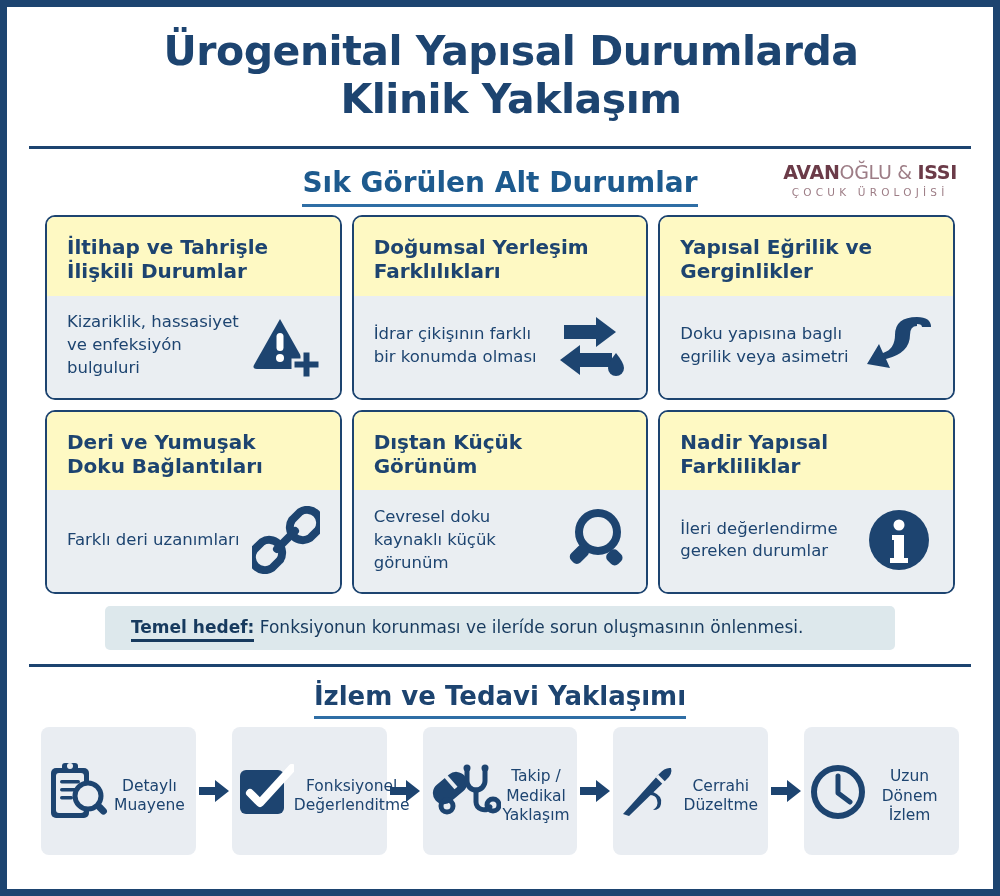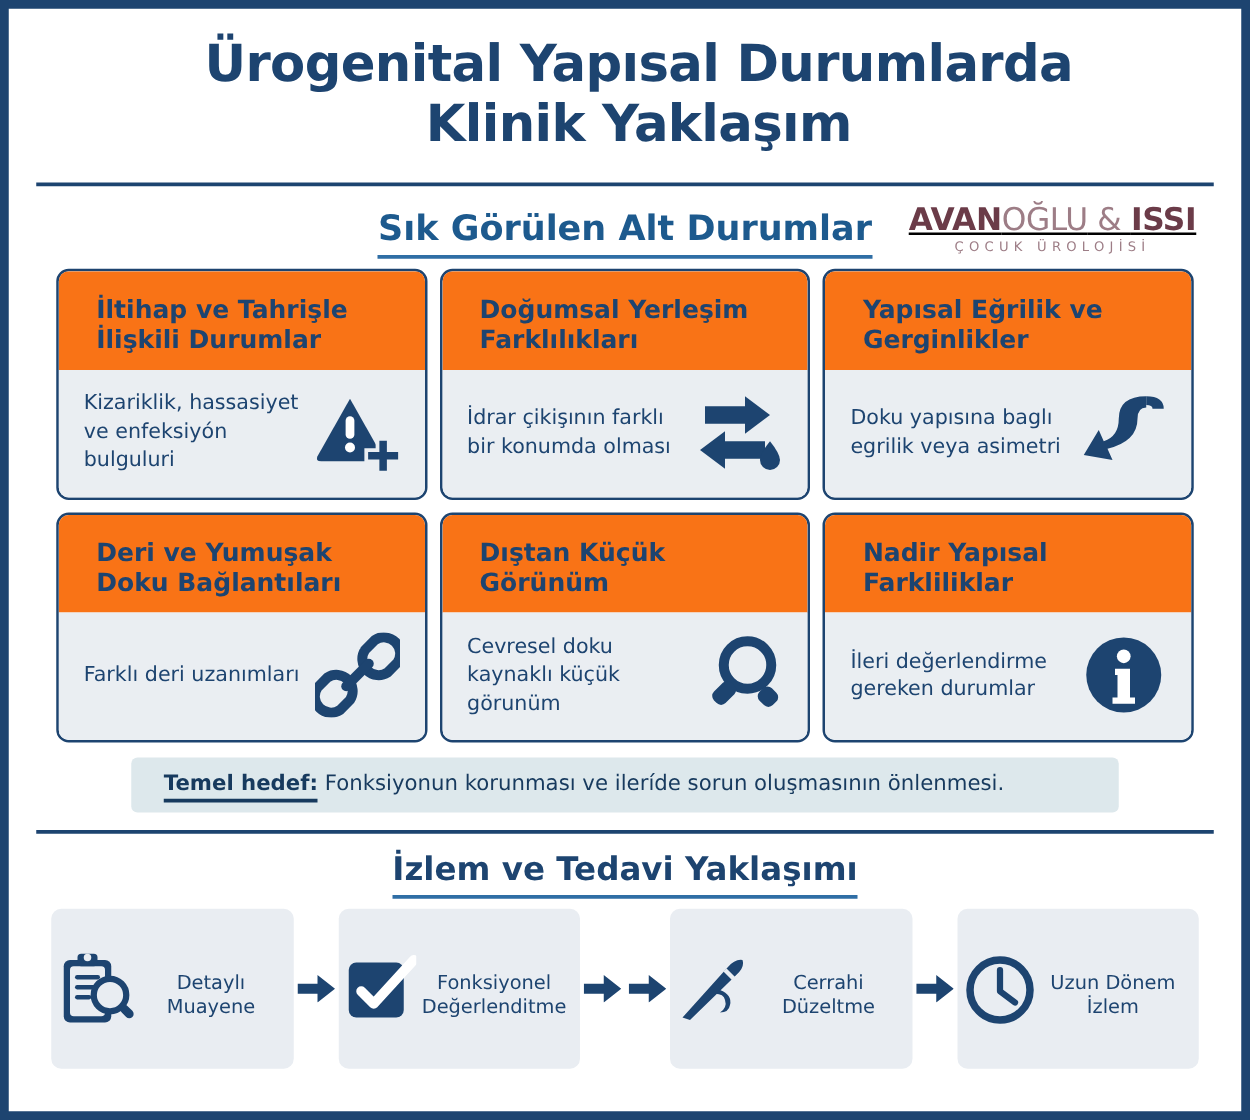--- a/index.html
+++ b/index.html
@@ -63,25 +63,24 @@
 
   
   .logo {
     position: absolute;
     right: 36px;
     top: 6px;
     text-align: center;
     line-height: 1;
   }
   .logo-main {
-    font-size: 25px;
+    font-size: 19px;
     font-weight: 700;
     letter-spacing: -0.3px;
     white-space: nowrap;
-    text-decoration: underline;
   }
   .logo-main .dark { color: #6b3b48; }
   .logo-main .light { color: #9d7d86; font-weight: 400; }
   .logo-sub {
     margin-top: 5px;
     font-size: 10.5px;
     letter-spacing: 4.2px;
     color: #9d7d86;
     white-space: nowrap;
   }
@@ -95,22 +94,22 @@
   }
   .card {
     border: 2px solid #1d4470;
     border-radius: 10px;
     background: #ffffff;
     overflow: hidden;
     display: flex;
     flex-direction: column;
   }
   .card-head {
-    background: #f97316;
-    padding: 18px 20px 12px 30px;
+    background: #fef9c3;
+    padding: 18px 20px 12px 20px;
     min-height: 76px;
   }
   .card-title {
     font-size: 20px;
     font-weight: 700;
     color: #1d4470;
     line-height: 1.22;
   }
   .card-body {
     flex: 1;
@@ -383,20 +382,37 @@
       </div>
       <div class="step-label">Fonksiyonel Değerlenditme</div>
     </div>
 
     <div class="flow-arrow">
       <svg width="30" height="22" viewBox="0 0 30 22">
           <path d="M0 7 h16 v-7 l14 11 l-14 11 v-7 h-16 Z" fill="#1d4470"></path>
         </svg>
     </div>
 
+    <div class="step">
+      <div class="step-icon">
+        <svg width="72" height="58" viewBox="0 0 72 58">
+          <rect x="2" y="14" width="38" height="22" rx="11" transform="rotate(-40 21 25)" fill="#1d4470"></rect>
+          <path d="M13 9 l14 16" stroke="#e9edf2" stroke-width="4"></path>
+          <circle cx="18" cy="43" r="6" fill="none" stroke="#1d4470" stroke-width="5"></circle>
+          <g fill="none" stroke="#1d4470" stroke-width="5" stroke-linecap="round">
+            <path d="M38 6 v12 a9 9 0 0 0 18 0 v-12"></path>
+            <path d="M47 27 v12 a8 8 0 0 0 14 5"></path>
+          </g>
+          <circle cx="38" cy="5" r="3.5" fill="#1d4470"></circle>
+          <circle cx="56" cy="5" r="3.5" fill="#1d4470"></circle>
+          <circle cx="64" cy="42" r="6" fill="none" stroke="#1d4470" stroke-width="5"></circle>
+        </svg>
+      </div>
+      <div class="step-label">Takip / Medikal Yaklaşım</div>
+    </div>
 
     <div class="flow-arrow">
       <svg width="30" height="22" viewBox="0 0 30 22">
           <path d="M0 7 h16 v-7 l14 11 l-14 11 v-7 h-16 Z" fill="#1d4470"></path>
         </svg>
     </div>
 
     <div class="step">
       <div class="step-icon">
         <svg width="60" height="56" viewBox="0 0 60 56">

